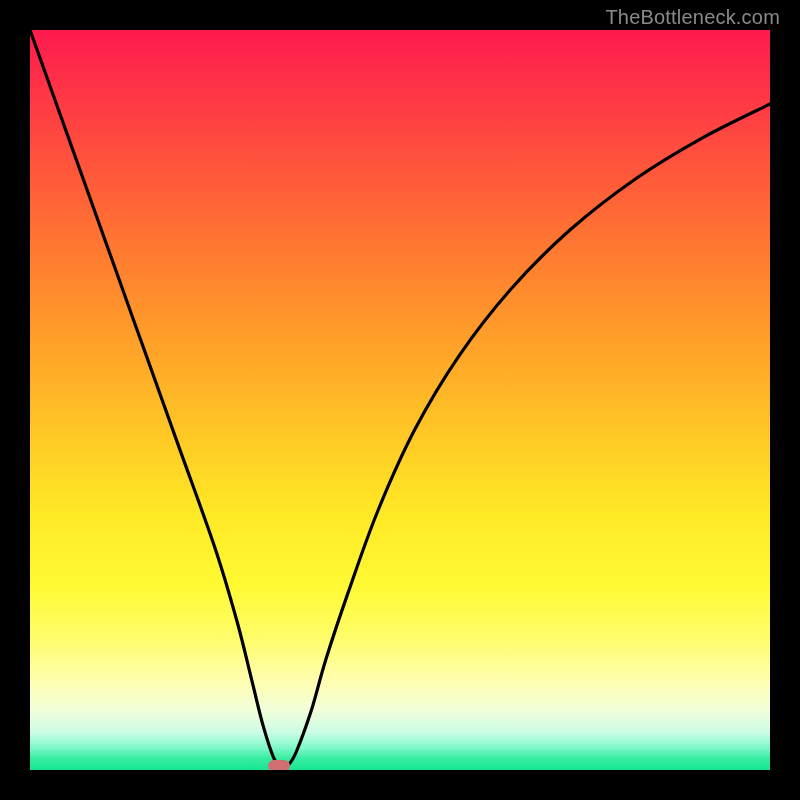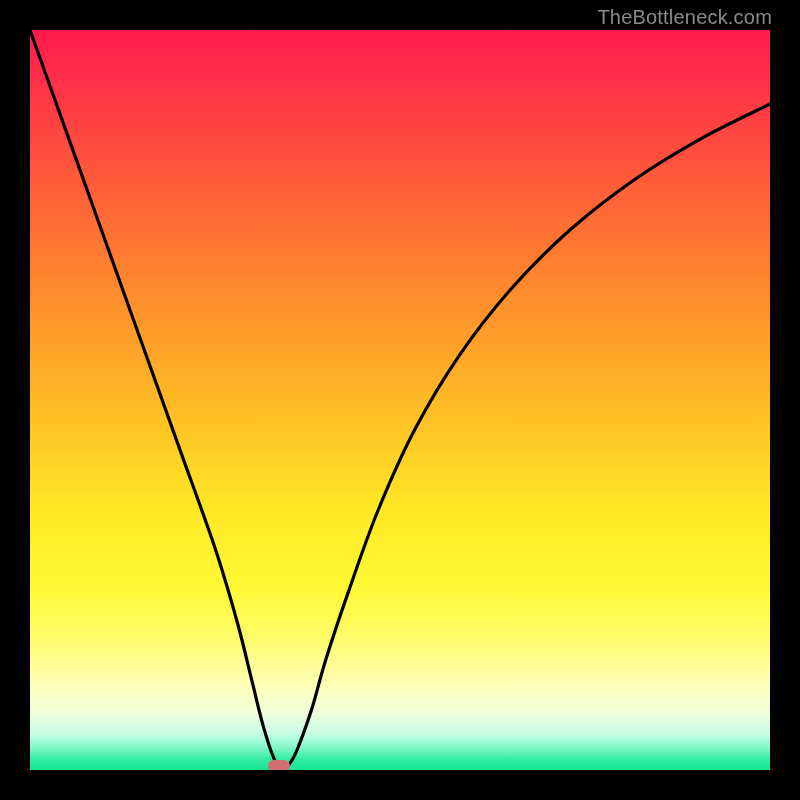--- a/index.html
+++ b/index.html
@@ -62,21 +62,21 @@
     position: absolute;
     width: 22px;
     height: 12px;
     background: #cf6f70;
     border-radius: 6px;
     transform: translate(-50%, -50%);
   }
   .watermark {
     position: absolute;
     top: 6px;
-    right: 28px;
+    right: 20px;
     color: #8a8a8a;
     font-size: 20px;
     letter-spacing: 0.2px;
     font-family: Arial, Helvetica, sans-serif;
   }
 </style>
 </head>
 <body>
 
 <div class="chart-container">

